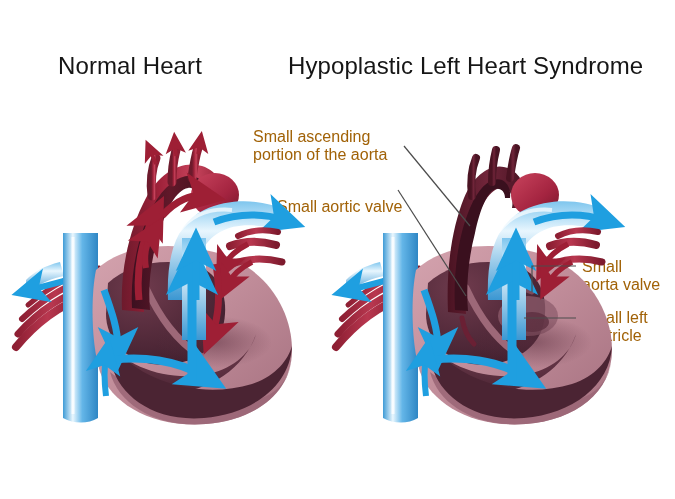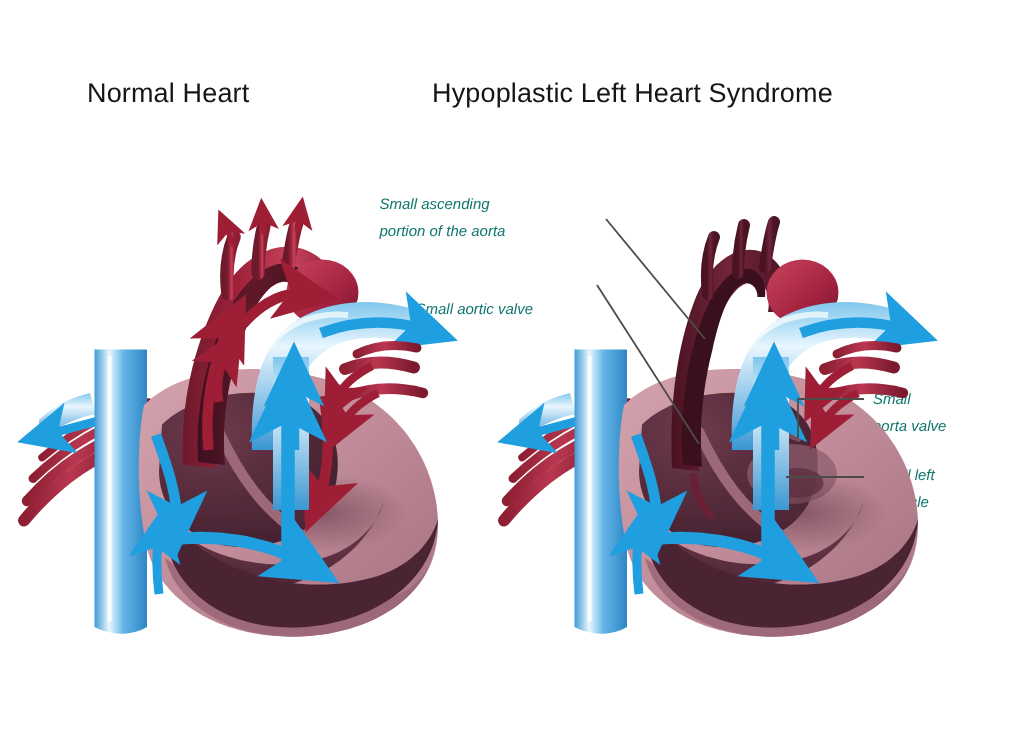--- a/index.html
+++ b/index.html
@@ -1,22 +1,22 @@
 <!DOCTYPE html>
 <html><head>
 <meta charset="utf-8">
 <style>
   html,body{margin:0;padding:0;background:#ffffff;}
   body{width:675px;height:499px;position:relative;overflow:hidden;
        font-family:"Liberation Sans",sans-serif;color:#111111;}
   .stage{position:absolute;inset:0;}
-  .title{position:absolute;font-size:18px;letter-spacing:.1px;color:#161616;white-space:nowrap;}
+  .title{position:absolute;font-size:24px;letter-spacing:.1px;color:#161616;white-space:nowrap;}
   #title-normal{left:58px;top:52px;}
   #title-hlhs{left:288px;top:52px;}
-  .label{position:absolute;font-size:10px;line-height:18px;color:#0f766e;white-space:pre;font-style:italic;}
+  .label{position:absolute;font-size:16px;line-height:18px;color:#a16207;white-space:pre;}
   #lbl-asc{left:253px;top:128px;}
   #lbl-av{left:277px;top:182px;margin-top:16px;}
   #lbl-mv{left:582px;top:258px;}
   #lbl-lv{left:582px;top:309px;}
   svg.art{position:absolute;left:0;top:0;width:675px;height:499px;}
 </style>
 </head>
 <body>
 
 <div class="stage">

